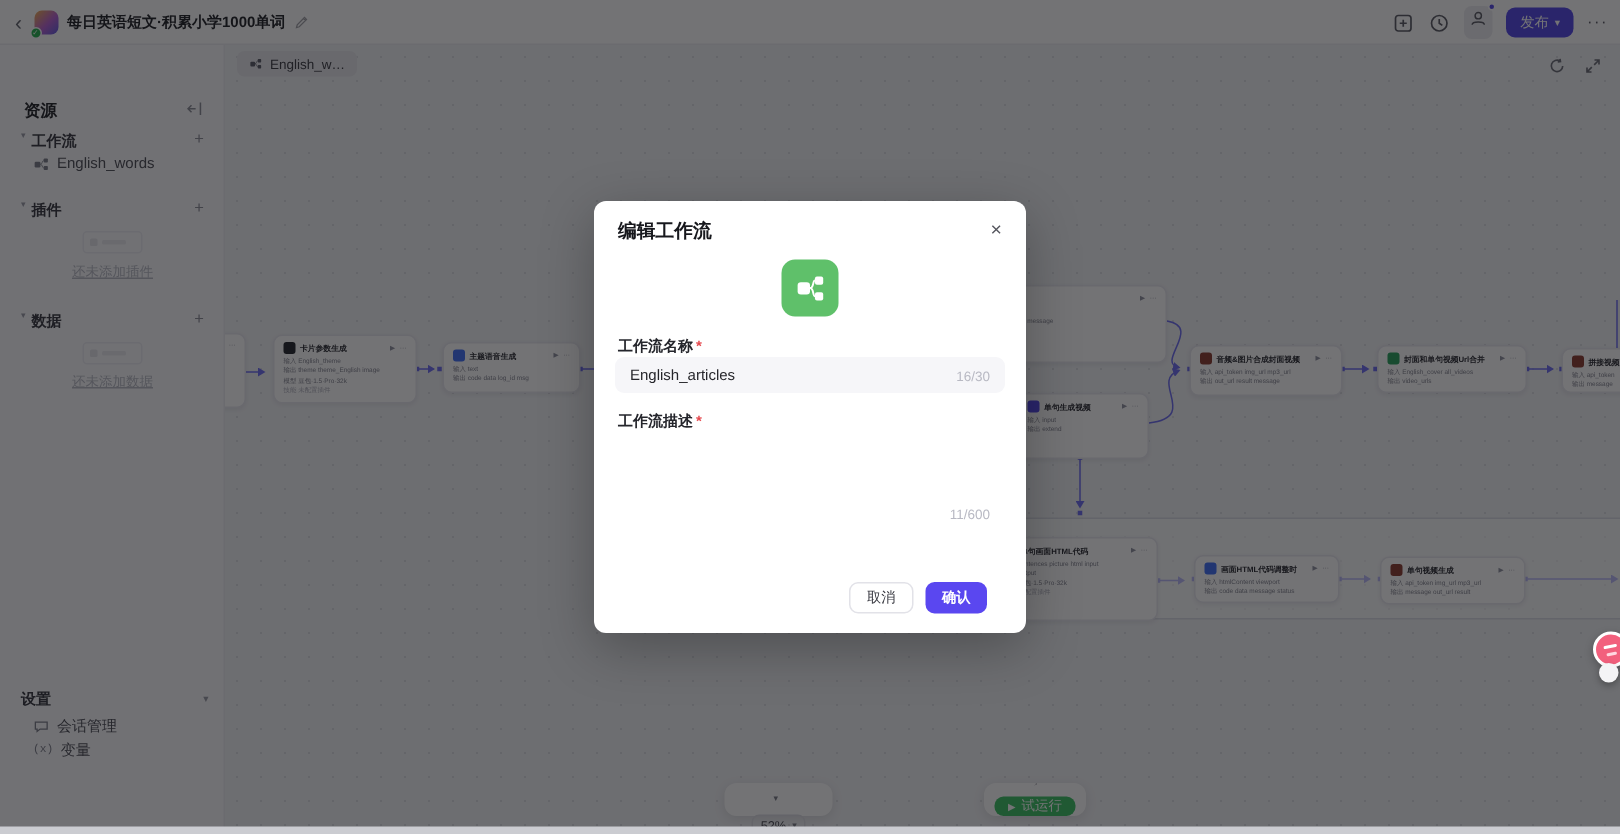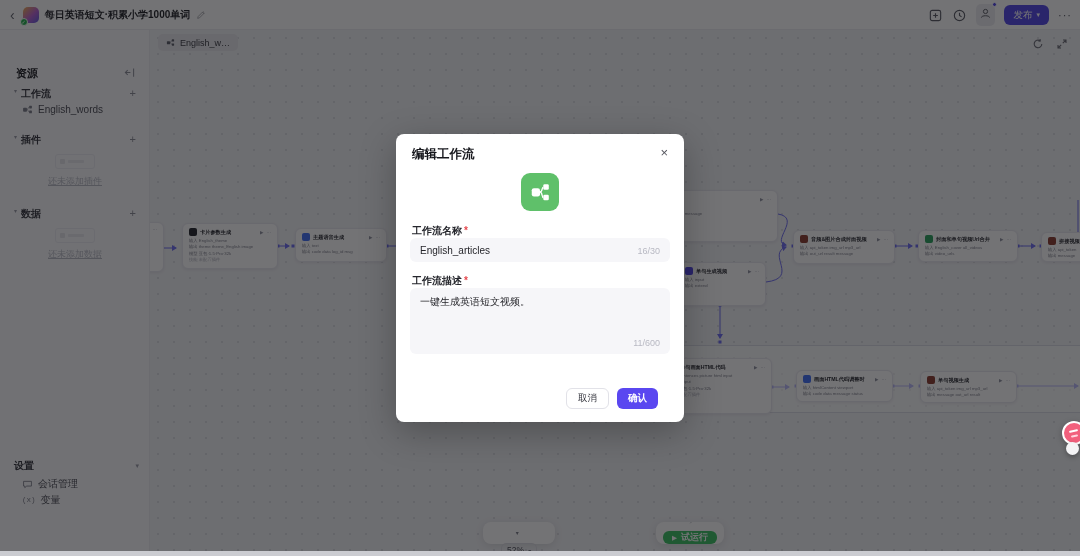--- a/index.html
+++ b/index.html
@@ -60,21 +60,21 @@
   .n-row.dim{color:#b0b1bc;}
   .group{position:absolute;background:rgba(255,255,255,.52);border:1px solid rgba(210,212,224,.8);border-radius:9px;}
 
   
   .tbar{position:absolute;height:22px;background:#ffffff;border-radius:8px;box-shadow:0 2px 8px rgba(0,0,0,.10);display:flex;align-items:center;gap:7px;padding:0 7px;z-index:2;flex-direction:column;}
   .tbar svg{width:11px;height:11px;color:#5c5e68;}
   .tb-caret{font-size:6px;color:#7a7c86;margin-left:-4px;}
   .zoom-box{display:flex;align-items:center;gap:4px;border:1px solid #dcdce2;border-radius:5px;padding:1px 5px;font-size:8.5px;color:#4a4b54;}
   .zoom-box .tb-caret{margin-left:0;}
   .addnode{display:flex;align-items:center;gap:3px;background:#eef0fe;border-radius:6px;padding:2px 7px;font-size:9px;color:#5059f0;font-weight:bold;}
-  .run-btn{display:flex;align-items:center;gap:4px;background:#3ac162;border:none;border-radius:6px;color:#fff;font-size:9px;font-weight:bold;height:17px;padding:0 9px;}
+  .run-btn{display:flex;align-items:center;gap:4px;background:#3ac162;border:none;border-radius:6px;color:#fff;font-size:9px;font-weight:normal;height:17px;padding:0 9px;}
   .run-btn .tri{font-size:6.5px;}
 
   
   .overlay{position:absolute;left:0;top:0;width:1080px;height:556px;background:rgba(13,13,17,.58);z-index:10;}
   .modal{position:absolute;left:396px;top:134px;width:288px;height:288px;background:#fff;border-radius:8px;box-shadow:0 10px 36px rgba(0,0,0,.28);z-index:20;}
   .m-title{position:absolute;left:16px;top:12px;font-size:12.5px;font-weight:bold;color:#17181d;}
   .m-close{position:absolute;right:14px;top:9px;font-size:13px;color:#55565e;padding:2px;}
   .m-icon{position:absolute;left:125px;top:39px;width:38px;height:38px;border-radius:9px;background:#5fc06a;display:flex;align-items:center;justify-content:center;}
   .m-icon svg{width:22px;height:22px;color:#ffffff;}
   .m-label{position:absolute;left:16px;font-size:10px;font-weight:bold;color:#25262c;}
@@ -446,21 +446,20 @@
 
     <div class="m-label" style="top:90px;">
       <span>工作流名称</span><span class="req">*</span>
     </div>
     <input class="m-input" style="top: 104px;" value="English_articles">
     <span class="m-count" style="top:112px;right:24px;">16/30</span>
 
     <div class="m-label" style="top:140px;">
       <span>工作流描述</span><span class="req">*</span>
     </div>
-    <textarea class="m-textarea" style="">一键生成英语短文视频。</textarea>
     <span class="m-count" style="top:204px;right:24px;">11/600</span>
 
     <div class="m-footer">
       <button class="btn-cancel">取消</button>
       <button class="btn-confirm">确认</button>
     </div>
   </div>
 
   <div class="float-helper">
     <div class="fh-circle">

